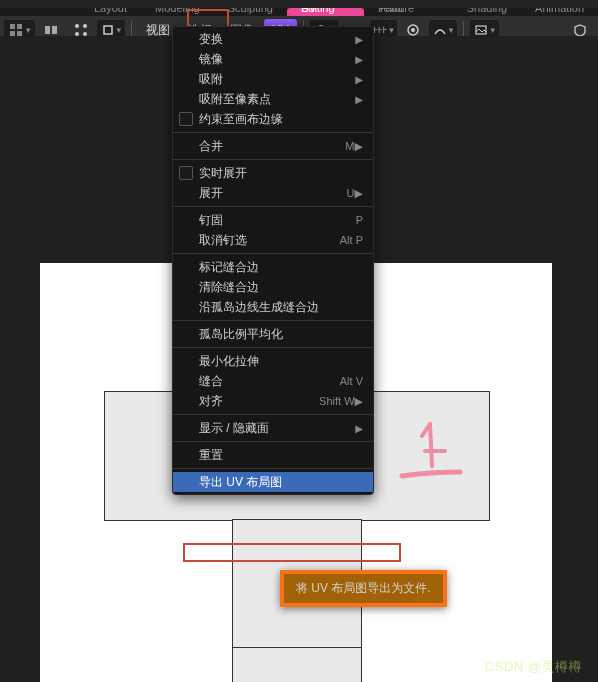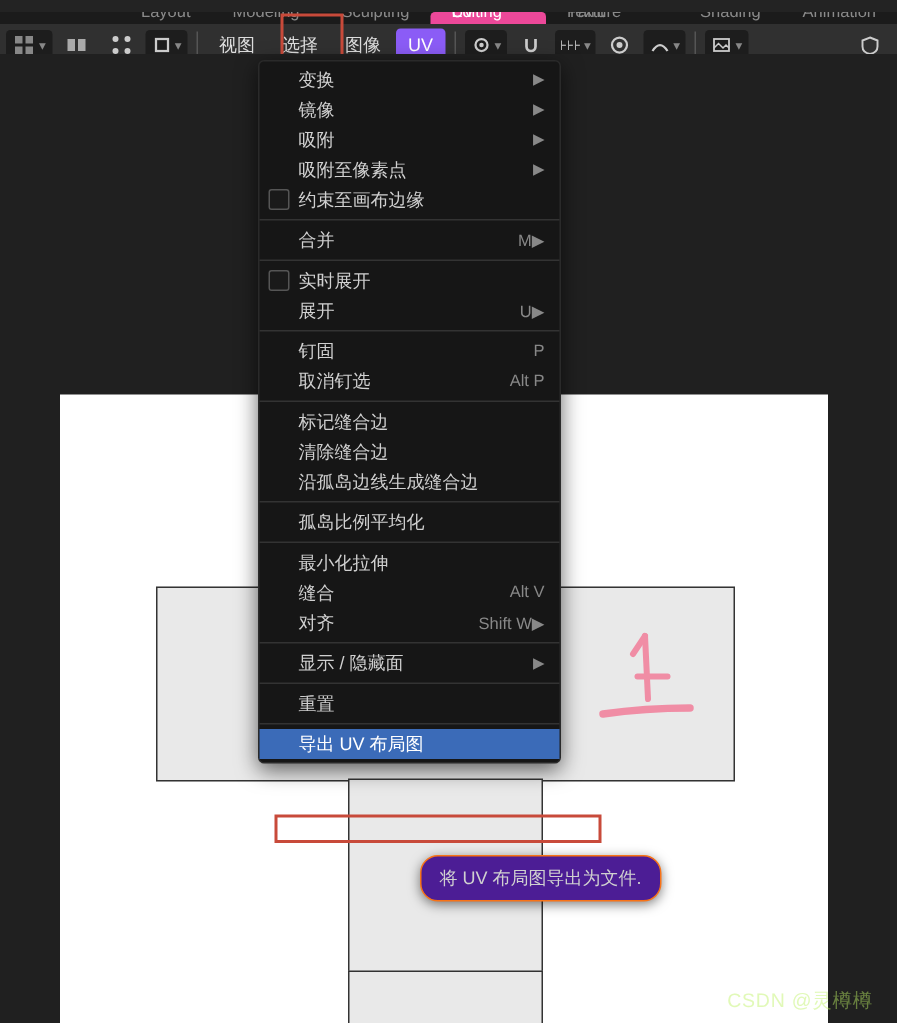--- a/index.html
+++ b/index.html
@@ -105,21 +105,21 @@
     position: absolute;
     left: 390px;
     top: 416px;
     width: 80px;
     height: 80px;
     pointer-events: none;
   }
   .menu {
     position: absolute;
     left: 172px;
-    top: 40px;
+    top: 26px;
     width: 200px;
     background: #161616;
     border: 1px solid #2a2a2a;
     border-radius: 4px;
     box-shadow: 0 4px 14px rgba(0,0,0,.6);
     padding: 2px 0;
     font-size: 12px;
   }
   .mitem {
     display: flex;
@@ -154,23 +154,23 @@
   }
   .msep {
     height: 1px;
     background: #333;
     margin: 3px 0;
   }
   .tooltip {
     position: absolute;
     left: 280px;
     top: 570px;
-    background: #4c1d95;
-    border: 1px solid #f97316;
-    border-radius: 12px;
+    background: #a16207;
+    border: 4px solid #f97316;
+    border-radius: 0;
     padding: 6px 12px;
     color: #d0d0d0;
     font-size: 12px;
     box-shadow: 0 2px 8px rgba(0,0,0,.5);
   }
   .watermark {
     position: absolute;
     right: 16px;
     bottom: 6px;
     color: #bef264;

